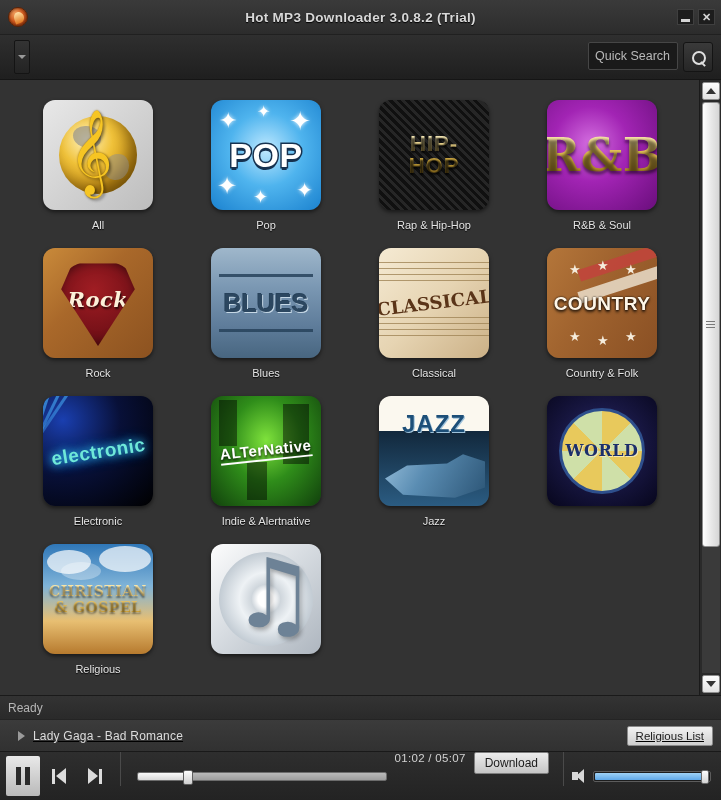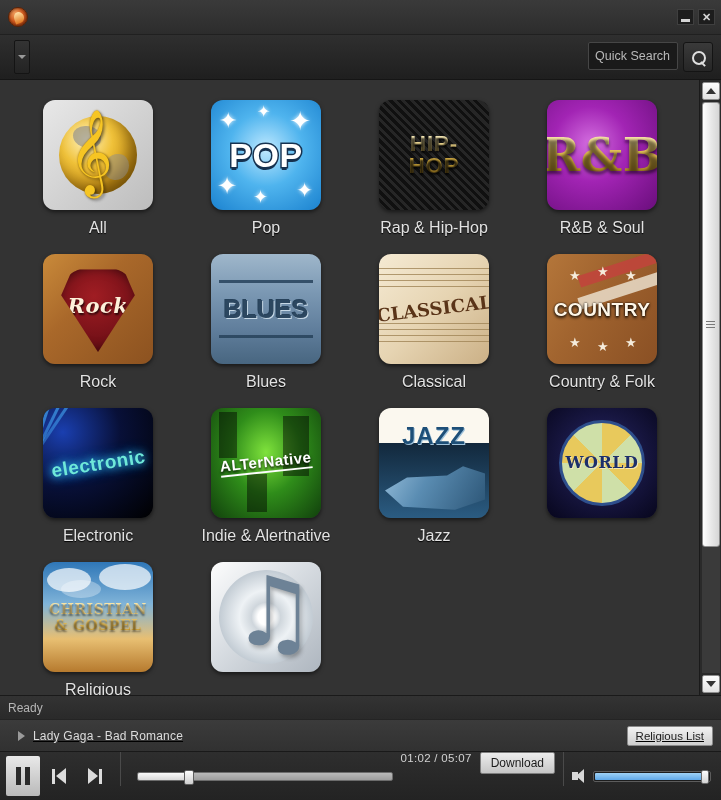--- a/index.html
+++ b/index.html
@@ -122,21 +122,21 @@
     padding-left: 14px;
     row-gap: 17px;
   }
   .cell { display:flex; flex-direction:column; align-items:center; width:168px; }
   .tile {
     width:110px; height:110px; border-radius:12px;
     overflow:hidden; position:relative;
     box-shadow: 0 2px 4px rgba(0,0,0,.55);
   }
   .tile-label {
-    margin-top:9px; color:#e3e3e3; font-size:16px;
+    margin-top:9px; color:#e3e3e3; font-size:11px;
     text-shadow: 0 1px 1px #000; white-space:nowrap;
   }
   .tile-inner { position:absolute; inset:0; display:flex; align-items:center; justify-content:center; }
   .tile-txt {
     font-weight:bold; text-align:center; line-height:1;
     letter-spacing:.5px;
   }
 
   
   .t-all { background: linear-gradient(135deg,#e8e8e8,#bdbdbd); }
@@ -323,40 +323,41 @@
      background:linear-gradient(to bottom,#b9b9b9,#9d9d9d);
      border:1px solid #6c6c6c;border-radius:2px;}
   .seek-fill{position:absolute;left:0;top:0;bottom:0;
      background:linear-gradient(to bottom,#fafafa,#d8d8d8);border-radius:2px 0 0 2px;}
   .seek-thumb{position:absolute;top:-3px;width:10px;height:15px;
      background:linear-gradient(to bottom,#fdfdfd,#cfcfcf);border:1px solid #5e5e5e;border-radius:2px;}
   .time{color:#d2d2d2;font-size:11.5px;white-space:nowrap;margin-right:8px;letter-spacing:.3px;}
   .dl-btn{height:22px;padding:0 10px;
      background:linear-gradient(to bottom,#ececec,#c6c6c6);
      border:1px solid #7e7e7e;border-radius:2px;color:#1b1b1b;font-size:12px;
-     display:flex;align-items:center;}
+     display:flex;align-items:center;margin-right:6px;}
   .vol-wrap{display:flex;align-items:center;gap:6px;padding-right:10px;}
   .spk{position:relative;width:15px;height:14px;}
   .spk::before{content:"";position:absolute;left:0;top:3px;width:6px;height:8px;background:#d8d8d8;}
   .spk::after{content:"";position:absolute;left:4px;top:0;width:0;height:0;
      border-top:7px solid transparent;border-bottom:7px solid transparent;border-right:8px solid #d8d8d8;}
   .vol{position:relative;width:118px;height:11px;background:#1d1d1d;
      border:1px solid #5c5c5c;border-radius:2px;}
   .vol-fill{position:absolute;left:1px;top:1px;bottom:1px;
      background:linear-gradient(to bottom,#9fd2f6,#5fa8e8);border-radius:1px;}
   .vol-thumb{position:absolute;top:-2px;width:8px;height:14px;
      background:linear-gradient(to bottom,#fdfdfd,#d4d4d4);border:1px solid #6b6b6b;border-radius:2px;}
 </style>
 </head>
 <body>
 
 <div id="app">
 
   <div class="titlebar">
     <div class="app-icon"></div>
+    <div class="title-text">Hot MP3 Downloader  3.0.8.2  (Trial)</div>
     <div class="win-btns">
       <div class="win-btn">
           <span class="minglyph"></span>
         </div>
       <div class="win-btn">✕</div>
     </div>
   </div>
 
   <div class="toolbar">
     <div class="tb-drop">

